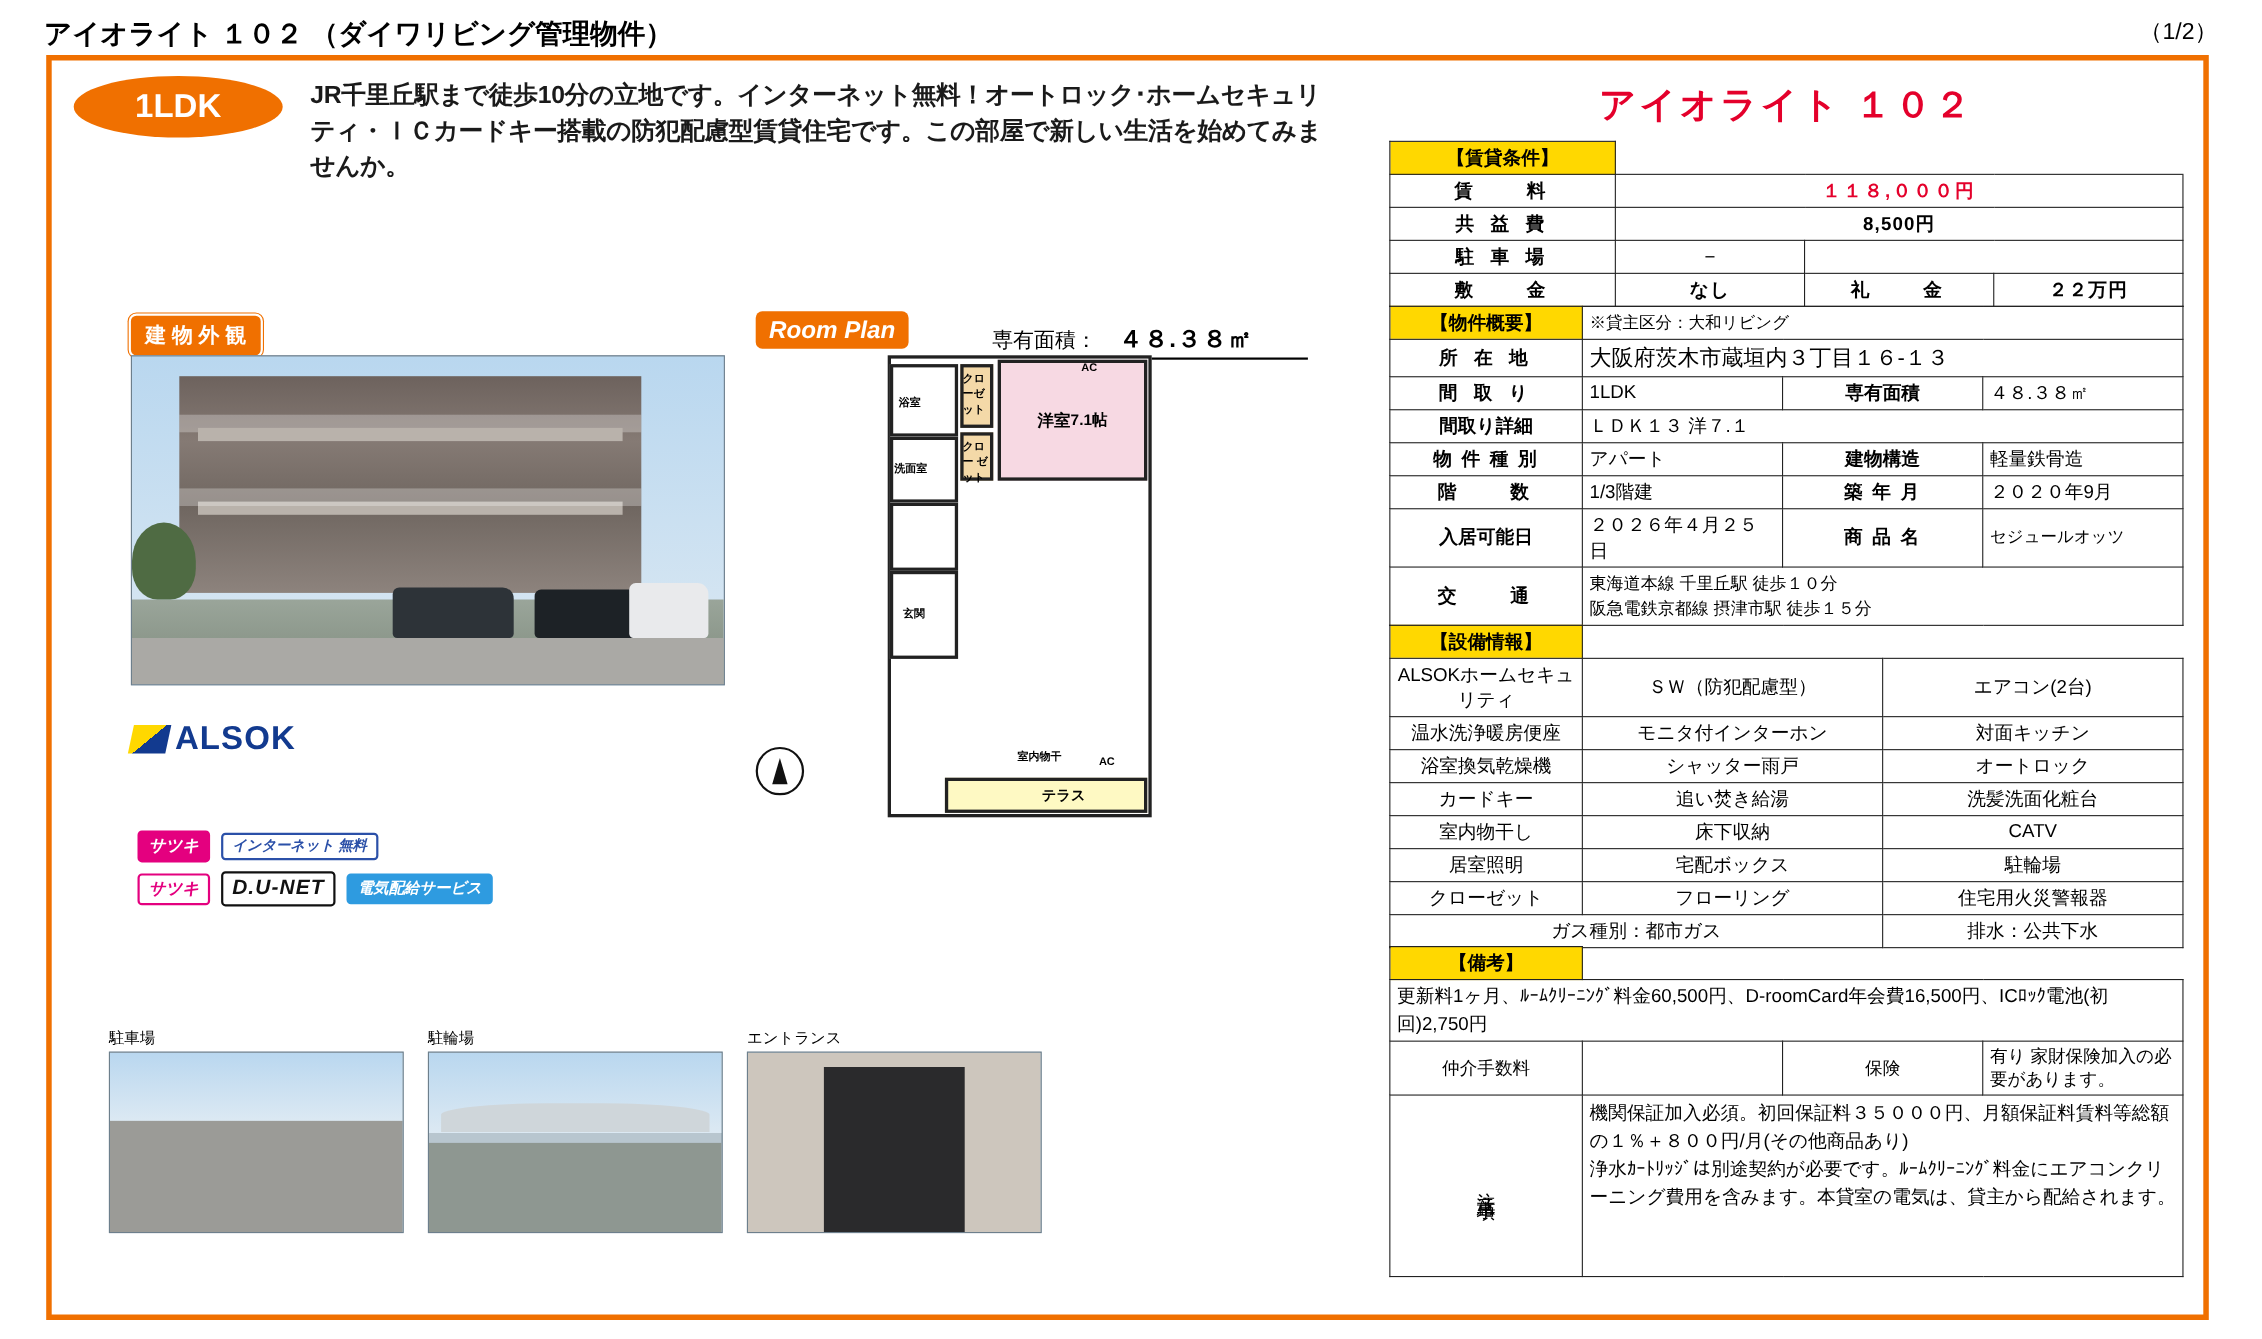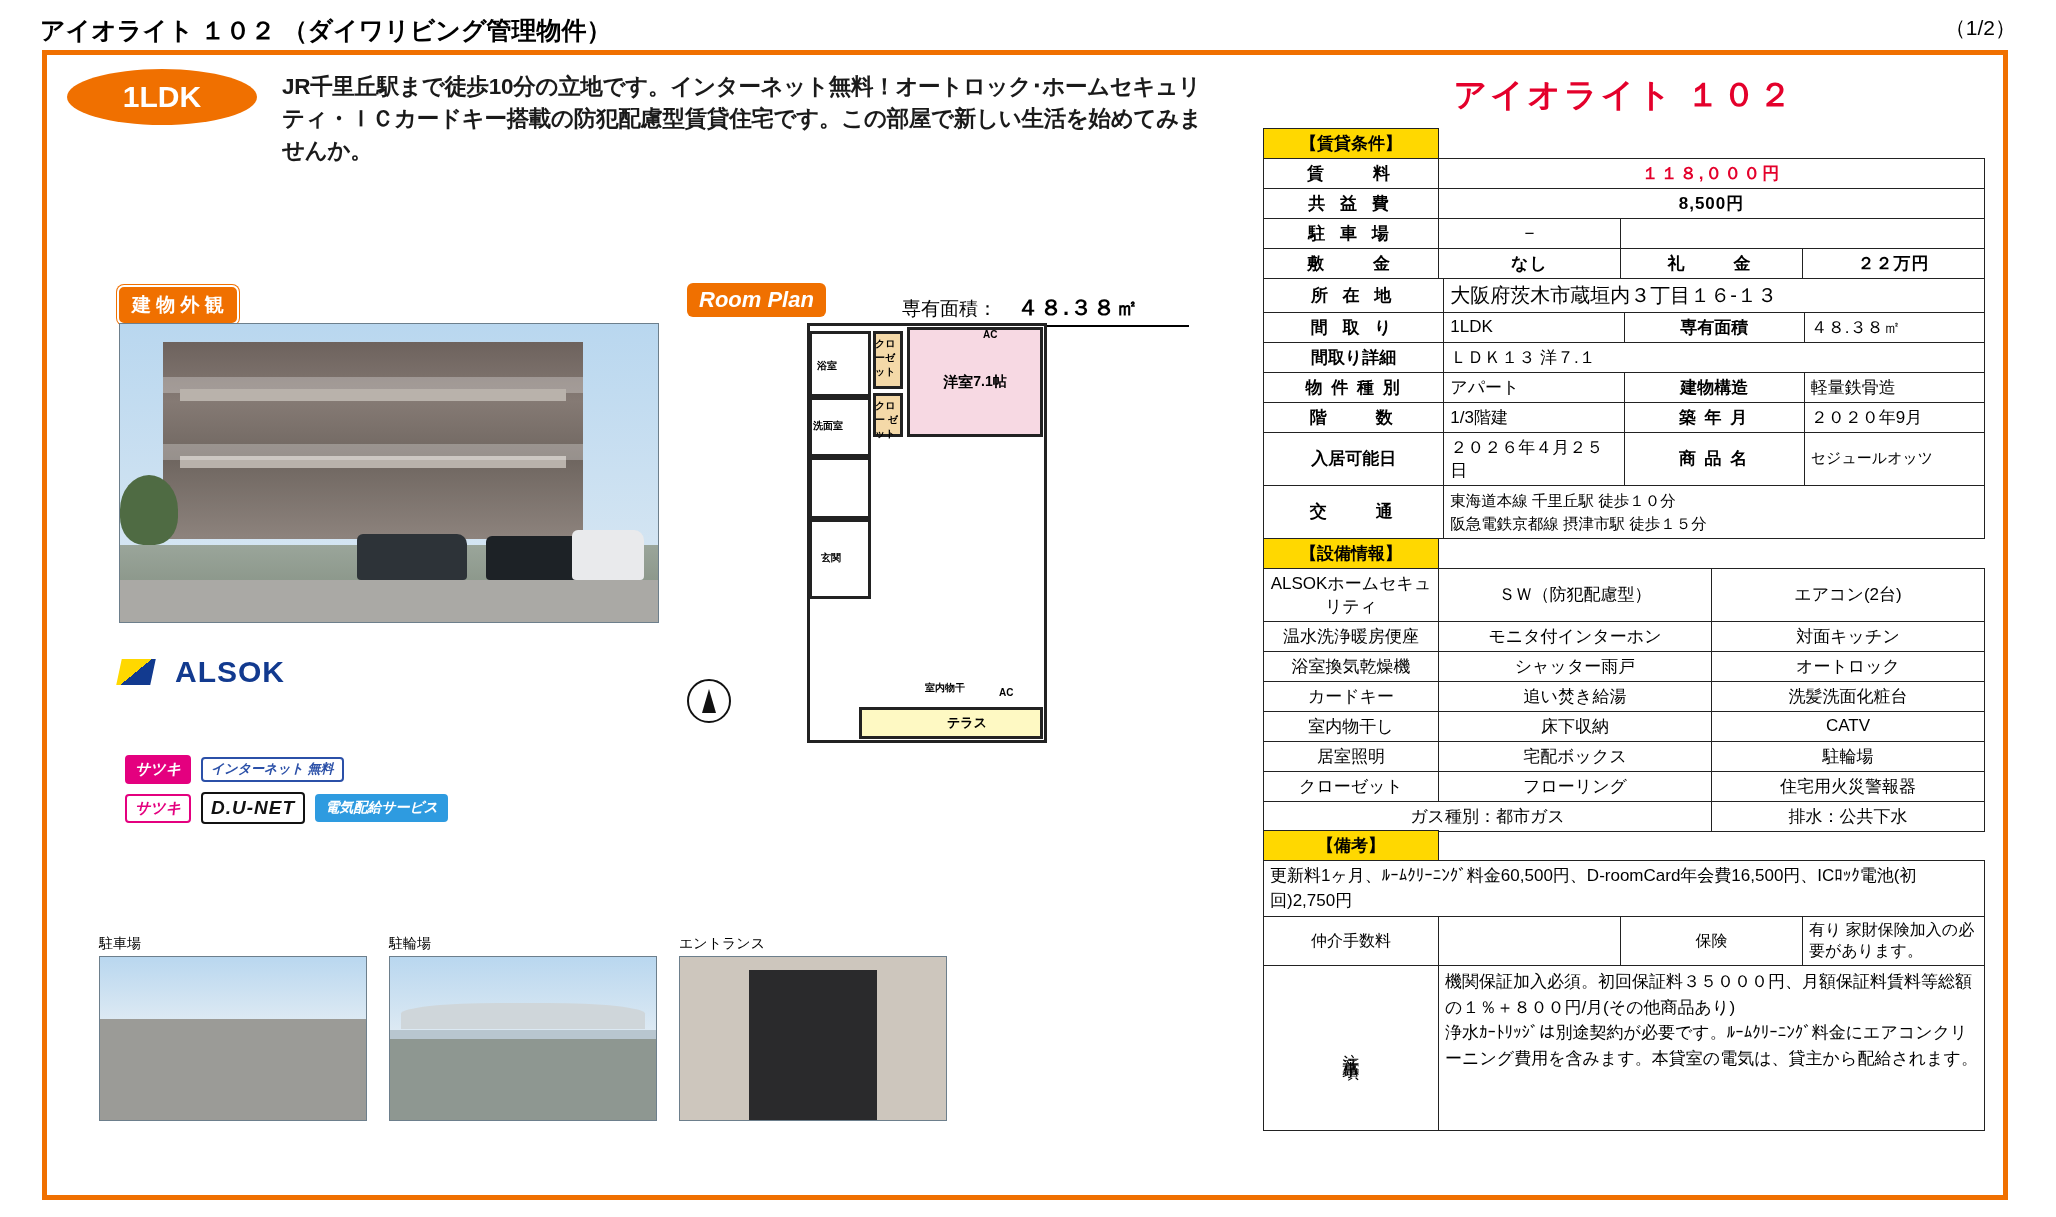--- a/index.html
+++ b/index.html
@@ -80,21 +80,21 @@
     position:absolute; left:0; right:0; bottom:0; height:26%;
     background:linear-gradient(#9aa59a,#7e8a7c);
   }
   .road { position:absolute; left:0; right:0; bottom:0; height:14%; background:#aaa9a5; }
   .car { position:absolute; bottom:14%; border-radius:6px 10px 4px 4px; }
   .tree { position:absolute; background:#4f6b43; border-radius:50% 50% 40% 40%; }
 
   .alsok-logo {
     position:absolute; left:72px; top:600px;
     font-size:30px; font-weight:800; color:#123a8f; letter-spacing:1px;
-    display:flex; align-items:center; gap:22px;
+    display:flex; align-items:center; gap:6px;
   }
   .alsok-mark {
     width:34px;height:26px;
     background:linear-gradient(135deg,#ffd800 50%, #123a8f 50%);
     transform:skewX(-12deg);
   }
 
   .small-logos { position:absolute; left:78px; top:700px; display:flex; flex-direction:column; gap:8px;}
   .logo-row { display:flex; align-items:center; gap:10px;font-style:italic; }
   .lg {
@@ -270,21 +270,21 @@
       </div>
     </div>
   </div>
 
   <div class="right">
     <div class="prop-title">アイオライト １０２</div>
 
     <table class="blk">
       <tbody>
           <tr>
-            <td class="sec-head" style="width:175px;">【賃貸条件】</td>
+            <td class="sec-head" style="width:205px;">【賃貸条件】</td>
           <td colspan="3" style="border-left:none;border-top:none;border-right:none;"></td>
           </tr>
       <tr>
         <td class="row-lbl" style="width:175px;">賃　　料</td>
         <td class="rent-val" colspan="3">１１８,０００円</td>
       </tr>
       <tr>
         <td class="row-lbl">共 益 費</td>
         <td class="big-val" colspan="3">8,500円</td>
       </tr>
@@ -297,20 +297,24 @@
         <td class="row-lbl">敷　　金</td>
         <td class="big-val">なし</td>
         <td class="row-lbl" style="width:170px;">礼　　金</td>
         <td class="big-val">２２万円</td>
       </tr>
     </tbody>
       </table>
 
     <table class="blk" style="margin-top:-1.5px;">
       <tbody>
+          <tr>
+        <td class="sec-head" style="width:175px;">【物件概要】</td>
+        <td colspan="3" style="font-size:15px;">※貸主区分：大和リビング</td>
+      </tr>
       <tr>
         <td class="row-lbl">所 在 地</td>
         <td colspan="3" style="font-size:20px;">大阪府茨木市蔵垣内３丁目１６-１３</td>
       </tr>
       <tr>
         <td class="row-lbl">間 取 り</td>
         <td style="width:220px;">1LDK</td>
         <td class="row-lbl" style="width:165px;letter-spacing:0;">専有面積</td>
         <td>４８.３８㎡</td>
       </tr>

